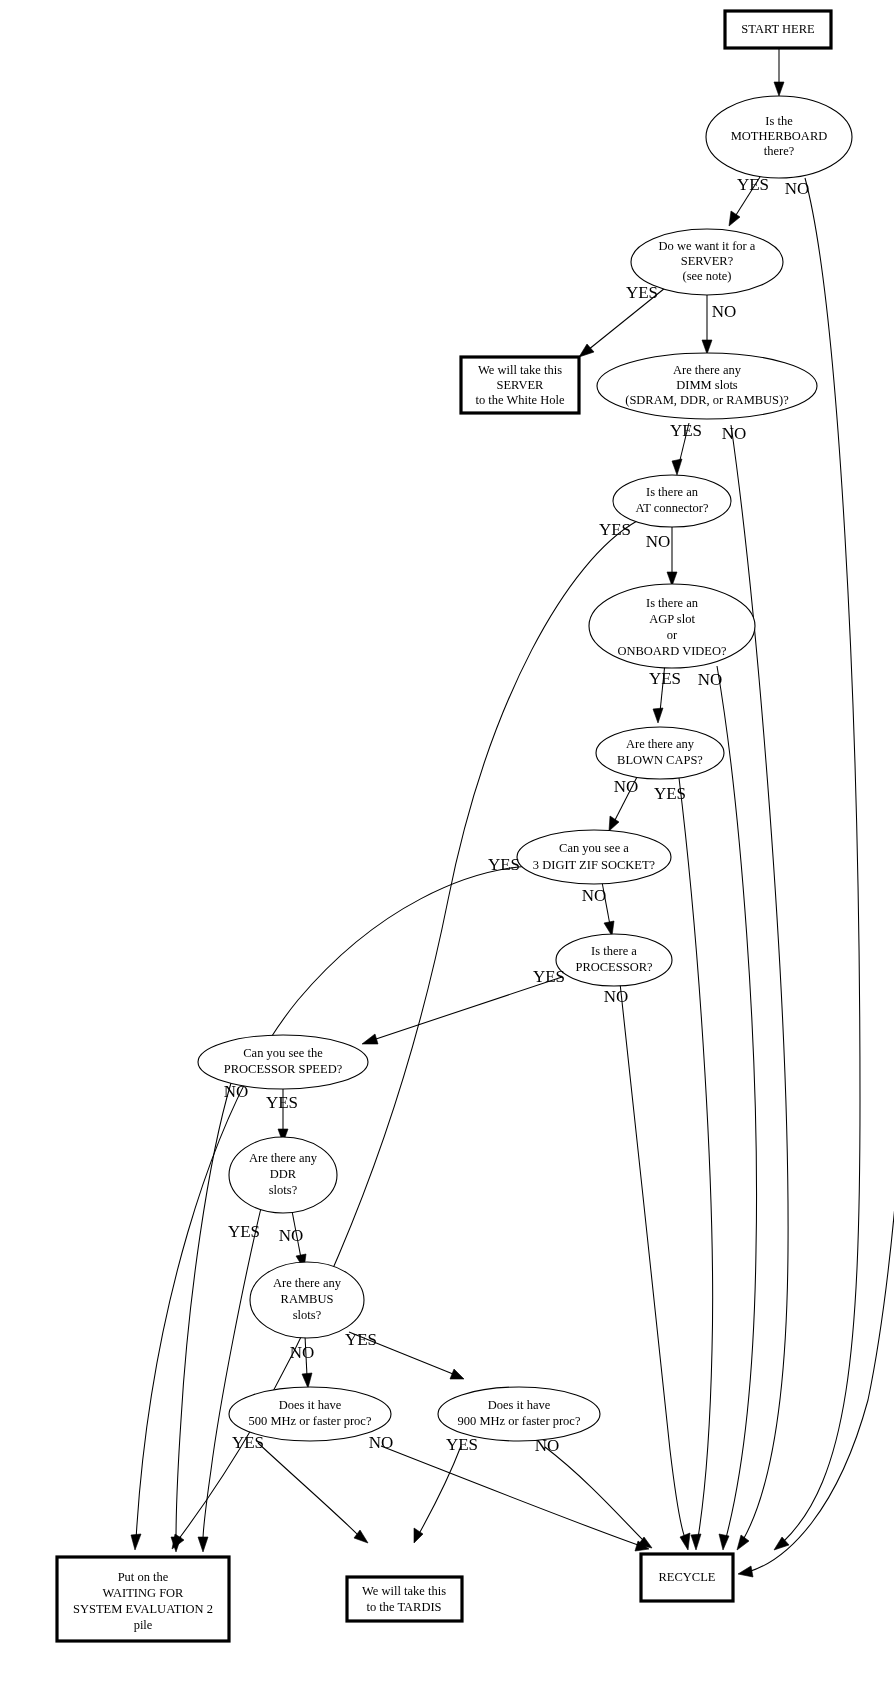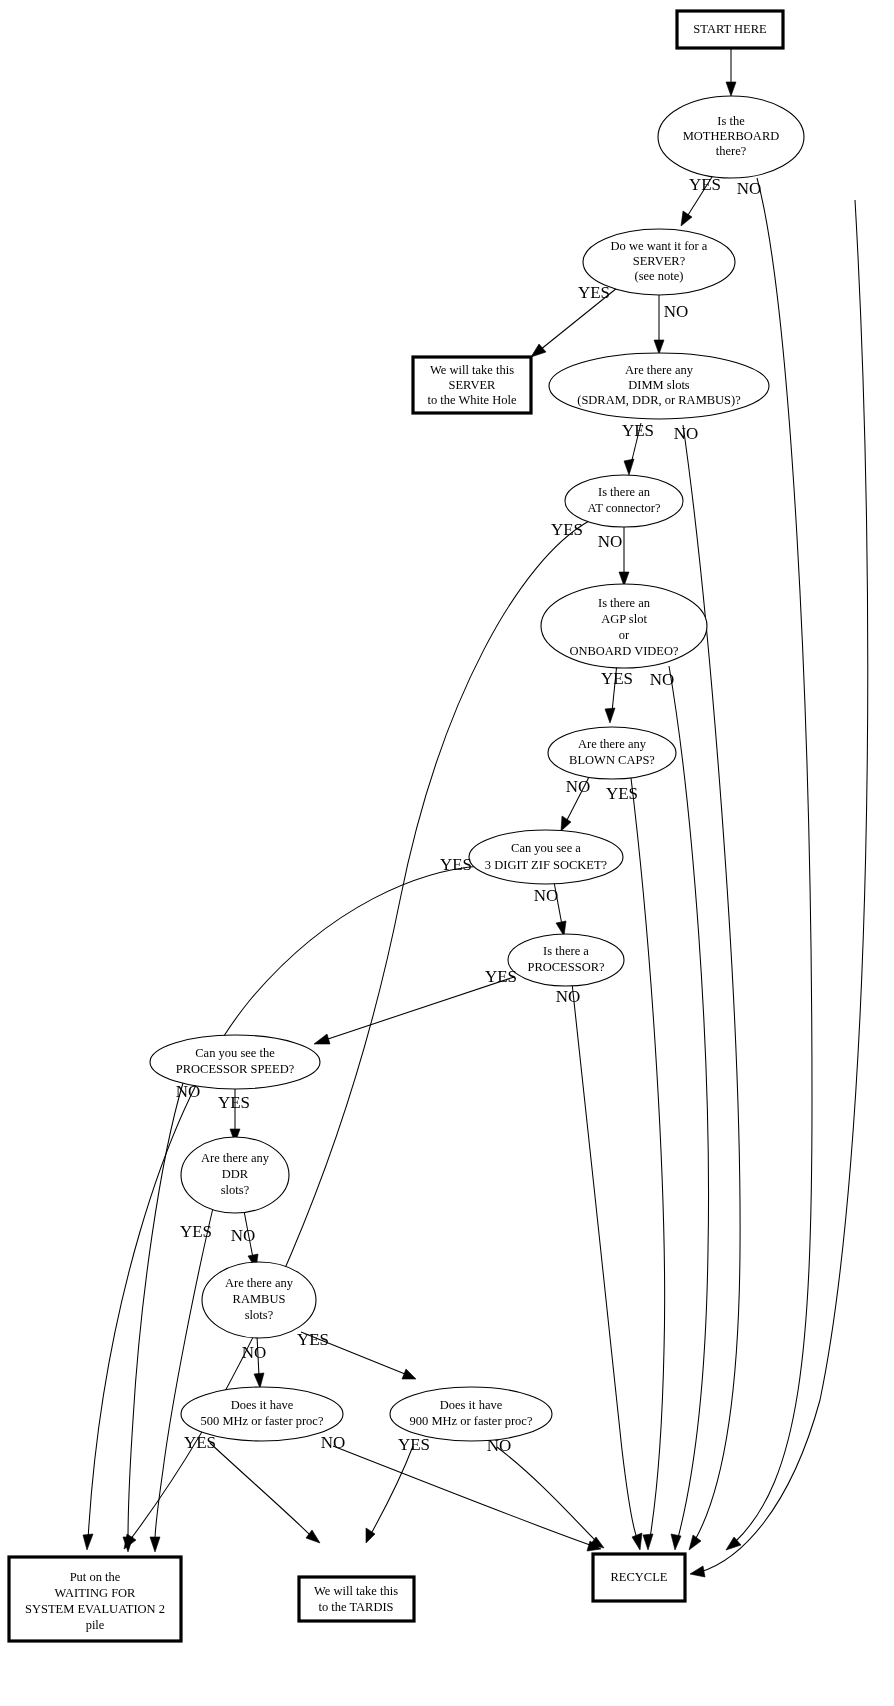--- a/index.html
+++ b/index.html
@@ -6,20 +6,21 @@
     margin: 0;
     padding: 0;
     background: #ffffff;
   }
   #chart-root {
     position: relative;
     width: 830px;
     height: 1706px;
     background: #ffffff;
     font-family: "Liberation Serif", "DejaVu Serif", serif;
+    padding-left: 48px;
   }
   svg#flow {
     display: block;
     width: 894px;
     height: 1706px;
   }
   .node-ellipse {
     fill: #ffffff;
     stroke: #000000;
     stroke-width: 1.1;

